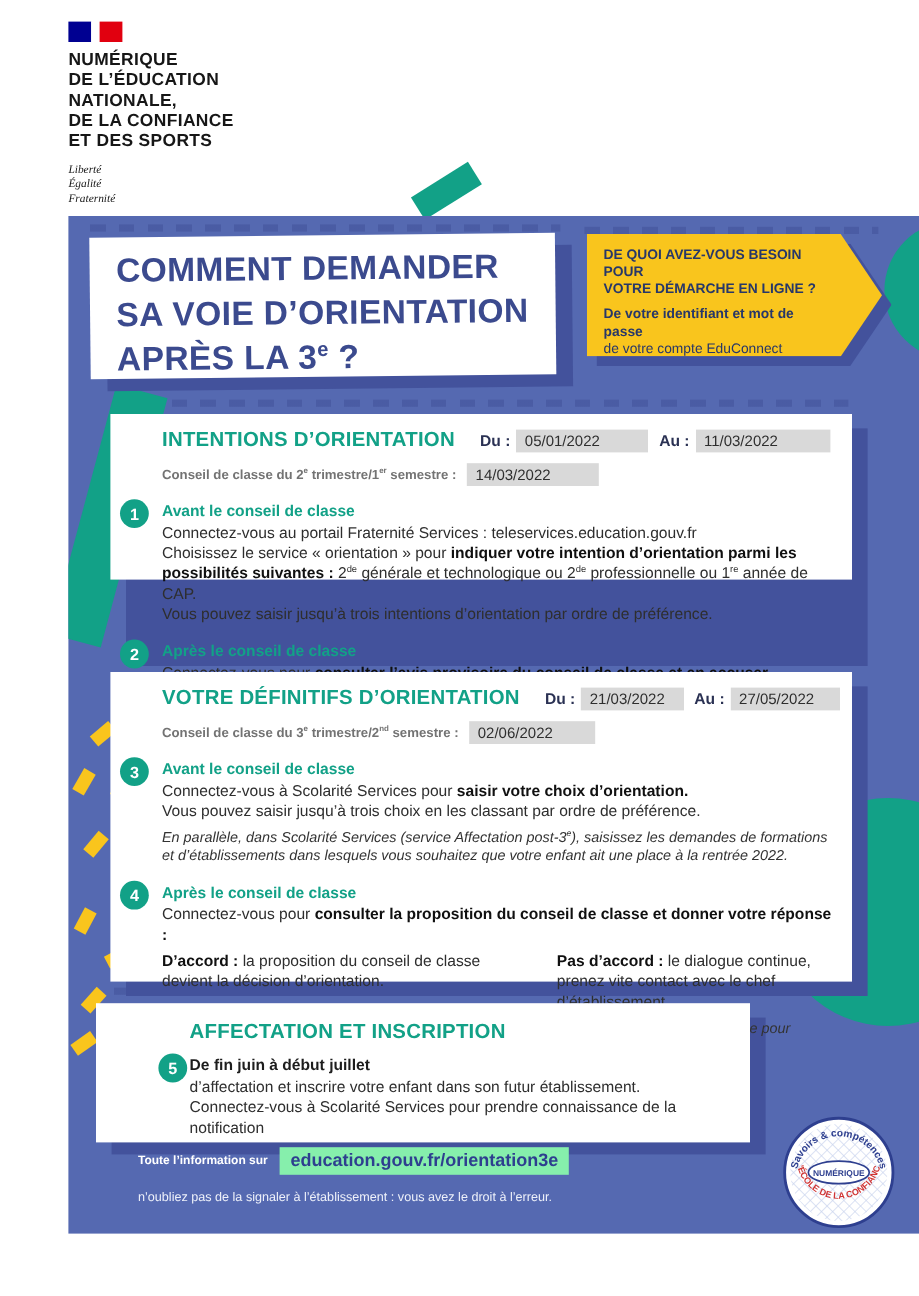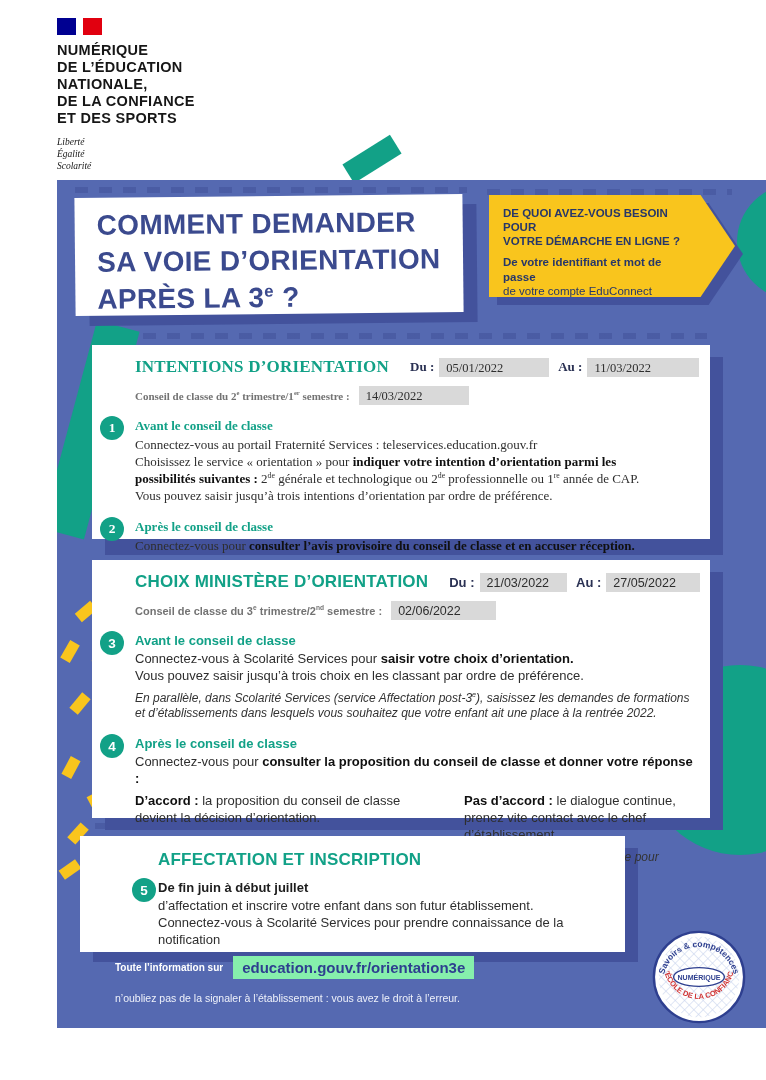--- a/index.html
+++ b/index.html
@@ -73,21 +73,21 @@
            display:flex;align-items:center;justify-content:center;}
   .step-title{font-weight:bold;font-size:13px;color:#12a187;margin-bottom:2px;}
   .step-line{font-size:13px;line-height:17px;}
   .note-line{font-size:12px;line-height:15px;font-style:italic;color:#333333;}
   .note{margin-top:7px;}
   .cols{display:flex;gap:24px;margin-top:5px;}
   .cols .col-l{width:305px;}
   .cols .col-r{width:225px;}
   .warn{margin-top:7px;}
 
-  .card1{left:35px;top:165px;width:618px;height:194px;font-family:Liberation Serif, serif;}
+  .card1{left:35px;top:165px;width:618px;height:138px;}
   .card2{left:35px;top:380px;width:618px;height:258px;}
   .card3{left:23px;top:656px;width:545px;height:116px;padding:14px 10px 0 78px;}
   .card3 h2{margin-bottom:10px;}
   .card3 .stepnum{left:-26px;}
   .card3 .step-title-dark{font-weight:bold;font-size:13px;color:#1d1d1d;margin-bottom:2px;}
 
   .w105{width:105px;} .w110{width:110px;} .w112{width:112px;} .w98{width:98px;}
 
   
   .footer-row{position:absolute;left:58px;top:776px;display:flex;align-items:center;z-index:3;}
@@ -109,21 +109,21 @@
       <span class="fr"></span>
   </div>
   <div class="min-line">NUMÉRIQUE</div>
   <div class="min-line">DE L’ÉDUCATION</div>
   <div class="min-line">NATIONALE,</div>
   <div class="min-line">DE LA CONFIANCE</div>
   <div class="min-line">ET DES SPORTS</div>
   <div class="motto">
     <div>Liberté</div>
     <div>Égalité</div>
-    <div>Scolarité</div>
+    <div>Fraternité</div>
   </div>
 </header>
 
 <div class="ribbon-top"></div>
 
 <section class="panel">
 
   <div class="dashes" style="left:18px;top:7px;width:392px;"></div>
   <div class="dashes" style="left:430px;top:9px;width:245px;"></div>
   <div class="dashes" style="left:38px;top:153px;width:612px;"></div>
@@ -191,21 +191,21 @@
         <span class="stepnum">2</span>
         <div class="step-title">Après le conseil de classe</div>
         <div class="step-line">Connectez-vous pour <b>consulter l’avis provisoire du conseil de classe et en accuser réception.</b></div>
       </div>
     </div>
   </article>
 
   <div class="shadow" style="left:48px;top:392px;width:618px;height:258px;"></div>
   <article class="card card2">
     <div class="hdr-row">
-      <h2>CHOIX MINISTÈRE D’ORIENTATION</h2>
+      <h2>VOTRE DÉFINITIFS D’ORIENTATION</h2>
       <span class="fld-label">Du :</span>
       <span class="field w98">21/03/2022</span>
       <span class="fld-label">Au :</span>
       <span class="field w105">27/05/2022</span>
     </div>
     <div class="conseil-row">
       <span class="conseil-label">Conseil de classe du 3<sup>e</sup> trimestre/2<sup>nd</sup> semestre :</span>
       <span class="field w105">02/06/2022</span>
     </div>
     <div class="steps">

